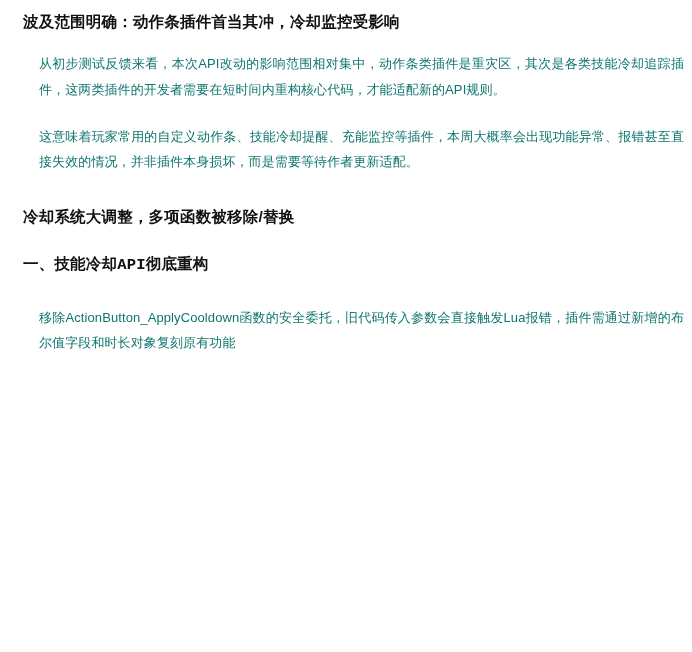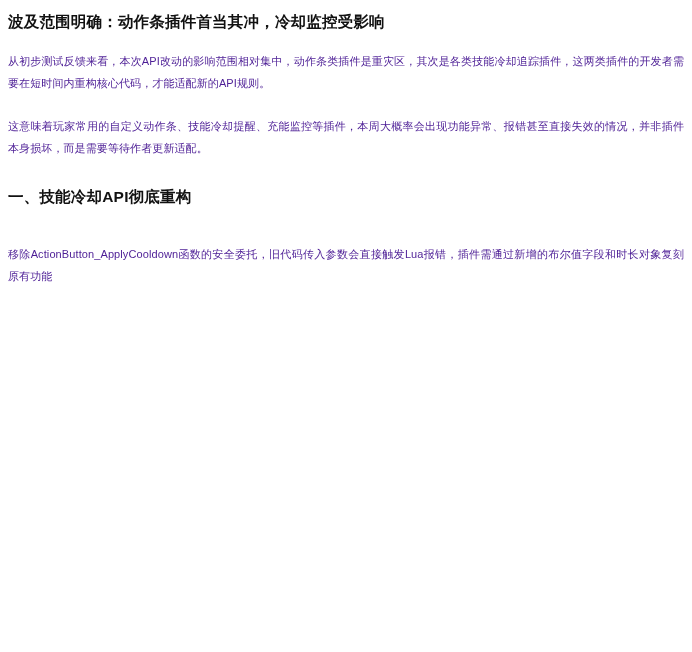--- a/index.html
+++ b/index.html
@@ -10,61 +10,63 @@
   body {
     width: 692px;
     height: 652px;
     font-family: "Liberation Sans", sans-serif;
     color: #1a1a1a;
     overflow: hidden;
   }
   .page {
     width: 692px;
     box-sizing: border-box;
-    padding: 10px 8px 0 8px;
+    padding: 10px 8px 0 23px;
   }
   .heading {
     font-size: 15.5px;
     font-weight: bold;
     color: #111111;
     line-height: 1.5;
     margin: 0 0 18px 0;
     letter-spacing: 0.2px;
   }
   .heading.sub {
     margin-top: 30px;
     margin-bottom: 22px;
   }
   .heading.sub2 {
     margin-top: 26px;
-    margin-bottom: 36px;
+    margin-bottom: 28px;
+    font-family: Liberation Mono, monospace;
   }
   p.para {
-    font-size: 11px;
+    font-size: 13px;
     line-height: 1.95;
-    color: #4c1d95;
-    margin: 0 0 22px 0;
+    color: #0f766e;
+    margin: 0 0 22px 16px;
     text-align: justify;
     letter-spacing: 0.1px;
   }
   p.para.last {
     margin-bottom: 0;
   }
 </style>
 </head>
 <body>
 
 <div class="page">
 
   <h1 class="heading">波及范围明确：动作条插件首当其冲，冷却监控受影响</h1>
 
   <p class="para">从初步测试反馈来看，本次API改动的影响范围相对集中，动作条类插件是重灾区，其次是各类技能冷却追踪插件，这两类插件的开发者需要在短时间内重构核心代码，才能适配新的API规则。</p>
 
   <p class="para">这意味着玩家常用的自定义动作条、技能冷却提醒、充能监控等插件，本周大概率会出现功能异常、报错甚至直接失效的情况，并非插件本身损坏，而是需要等待作者更新适配。</p>
 
+  <h2 class="heading sub">冷却系统大调整，多项函数被移除/替换</h2>
 
   <h3 class="heading sub2">一、技能冷却API彻底重构</h3>
 
 
 
   <p class="para">移除ActionButton_ApplyCooldown函数的安全委托，旧代码传入参数会直接触发Lua报错，插件需通过新增的布尔值字段和时长对象复刻原有功能</p>
 
 
 </div>
 

